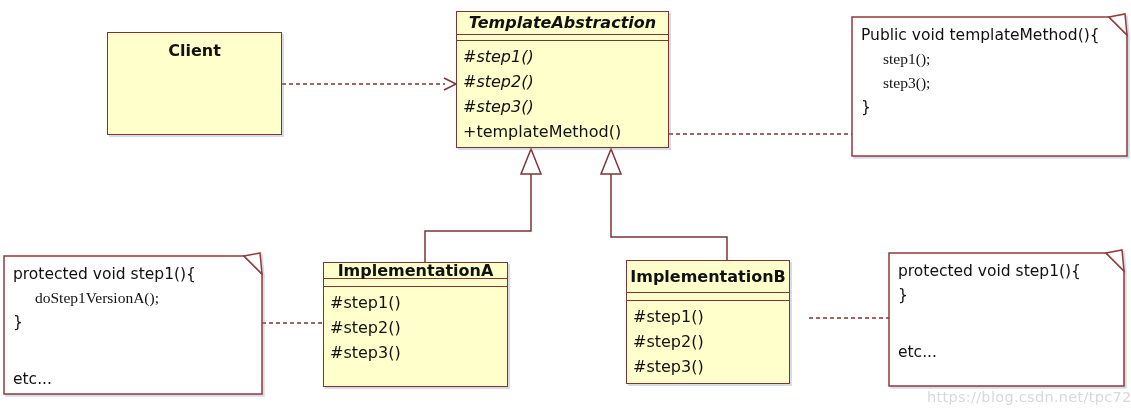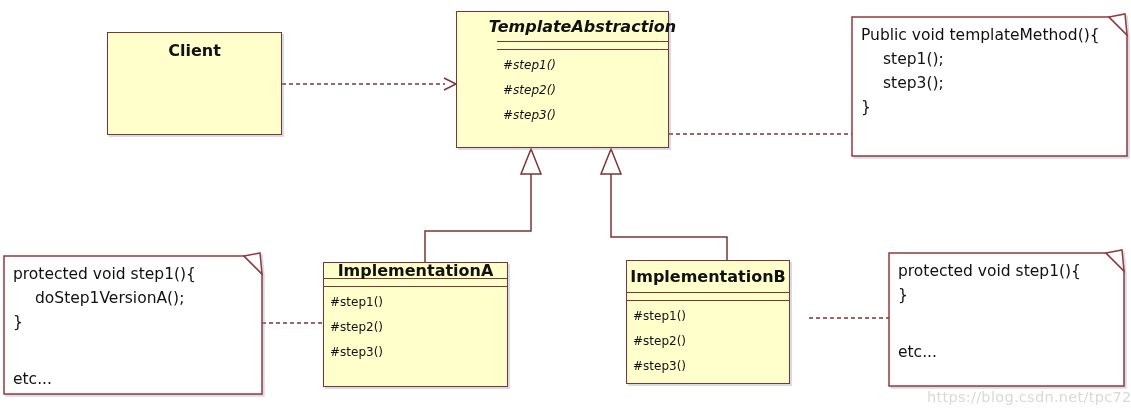--- a/index.html
+++ b/index.html
@@ -44,21 +44,21 @@
     text-align: center;
     font-weight: bold;
     font-size: 16px;
     display: flex;
     align-items: center;
     justify-content: center;
   }
   .uml-title.abstract { font-style: italic; }
   .sep-b { border-bottom: 1.4px solid var(--class-border); }
   .uml-attrs { height: 8px; border-bottom: 1.4px solid var(--class-border); }
-  .uml-methods { padding: 3px 6px; font-size: 12px; }
+  .uml-methods { padding: 3px 6px; font-size: 16px; }
   .uml-methods .method { line-height: 25px; white-space: nowrap; }
   .uml-methods .method.it { font-style: italic; }
 
   
   .client-box { padding-top: 8px; }
   .client-box .uml-title { display: block; }
 
   .note {
     position: absolute;
     z-index: 2;
@@ -71,21 +71,21 @@
     filter: drop-shadow(2px 2px 0 rgba(140,150,190,0.35));
   }
   .note-shape polygon { fill: var(--note-fill); stroke: var(--note-border); stroke-width: 1.5; }
   .note-text {
     position: relative;
     padding: 6px 9px;
     font-size: 15.5px;
     line-height: 24px;
   }
   .note-line { white-space: nowrap; }
-  .note-line.indent { padding-left: 22px; }
+  .note-line.indent { padding-left: 22px; font-family: Liberation Serif, serif; }
   .note-line.gap { margin-top: 33px; }
 
   .watermark {
     position: absolute;
     z-index: 3;
     left: 927px;
     top: 389px;
     font-size: 14.5px;
     color: var(--watermark-color);
     letter-spacing: 0.3px;
@@ -112,27 +112,28 @@
     <polygon class="tri" points="531,149 521,174 541,174"></polygon>
 
     <path class="conn" d="M611,174 V237 H727 V260"></path>
     <polygon class="tri" points="611,149 601,174 621,174"></polygon>
   </svg>
 
   <div class="uml-class client-box" style="left:107px; top:32px; width:175px; height:103px;">
     <div class="uml-title">Client</div>
   </div>
 
-  <div class="uml-class" style="left:456px; top:11px; width:213px; height:137px;padding-left:40px;">
+  <div class="uml-class" style="left:456px; top:11px; width:213px; height:137px;">
     <div class="uml-title abstract sep-b" style="height:30px;">TemplateAbstraction</div>
     <div class="uml-attrs"></div>
     <div class="uml-methods">
       <div class="method it">#step1()</div>
       <div class="method it">#step2()</div>
       <div class="method it">#step3()</div>
+      <div class="method">+templateMethod()</div>
     </div>
   </div>
 
   <div class="uml-class" style="left:323px; top:262px; width:185px; height:125px;">
     <div class="uml-title sep-b" style="height:16px;">ImplementationA</div>
     <div class="uml-attrs"></div>
     <div class="uml-methods">
       <div class="method">#step1()</div>
       <div class="method">#step2()</div>
       <div class="method">#step3()</div>

